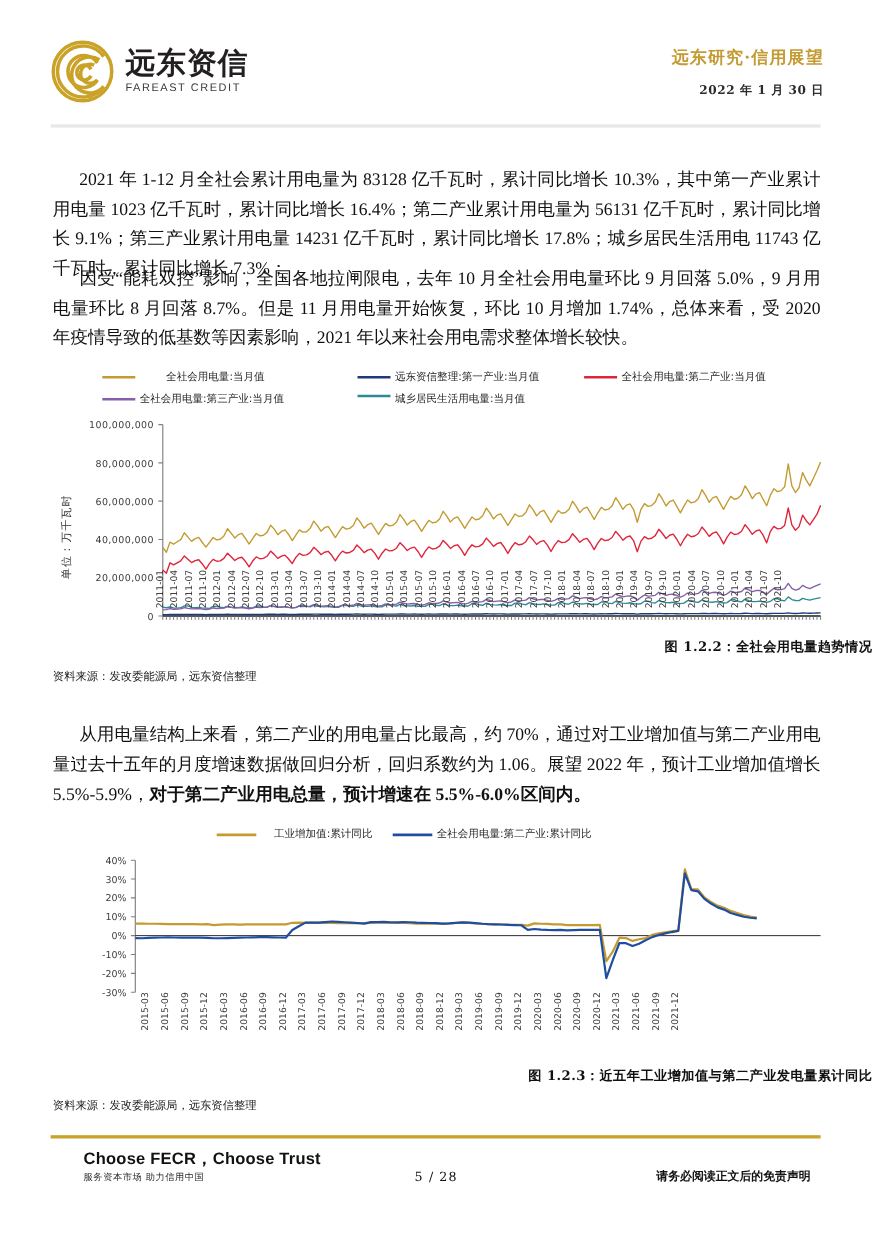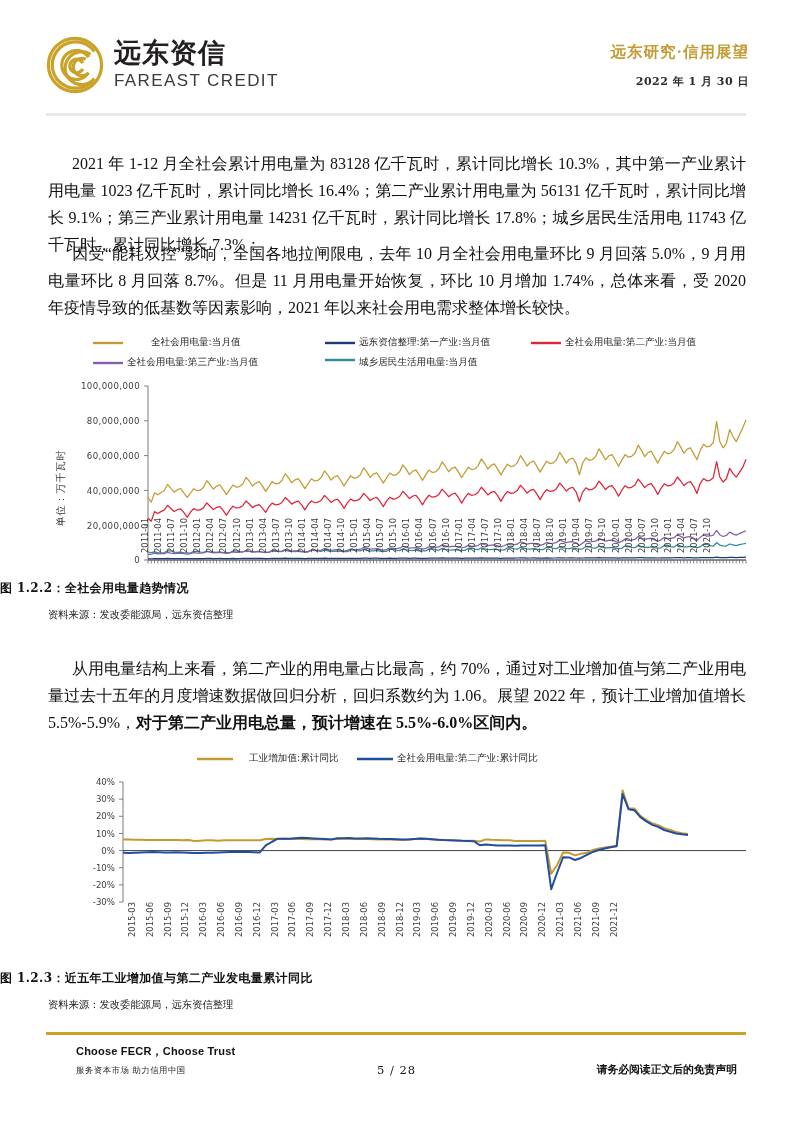--- a/index.html
+++ b/index.html
@@ -25,21 +25,21 @@
     display:flex;align-items:center;gap:10px;
   }
   .logo-mark{width:58px;height:58px;}
   .logo-text{display:flex;flex-direction:column;justify-content:center;}
   .logo-cn{
     font-family:"DejaVu Sans","Liberation Sans",sans-serif;
     font-size:27px;font-weight:bold;letter-spacing:1px;color:#231f20;line-height:1.05;
   }
   .logo-en{
     font-family:"Liberation Sans","DejaVu Sans",sans-serif;
-    font-size:17px;letter-spacing:1.4px;color:#3a3a3a;margin-top:3px;text-align:right;
+    font-size:10px;letter-spacing:1.4px;color:#3a3a3a;margin-top:3px;
   }
   .header-right{
     position:absolute;right:44px;top:42px;text-align:right;
   }
   .hr-title{
     font-family:"DejaVu Serif","Liberation Serif",serif;
     font-size:15.5px;font-weight:bold;color:#c49a32;letter-spacing:1px;
   }
   .hr-date{
     font-family:"DejaVu Serif","Liberation Serif",serif;
@@ -61,21 +61,21 @@
   .para .ind{display:inline-block;width:24px;}
   .bold{font-weight:bold;}
 
   #p1{top:150px;}
   #p2{top:240px;}
   #p3{top:655px;}
 
   
   .figure{position:absolute;left:0;width:793px;}
   .fig-caption{
-    text-align:left;
+    text-align:right;
     font-family:"DejaVu Serif","Liberation Serif",serif;
     font-size:12px;font-weight:bold;color:#111;letter-spacing:.4px;
   }
   .fig-source{
     position:absolute;left:48px;
     font-family:"DejaVu Serif","Liberation Serif",serif;
     font-size:10.3px;color:#222;
   }
 
   .chartbox{position:relative;}
@@ -91,21 +91,21 @@
   }
 
   
   .footer{position:absolute;left:0;top:1032px;width:793px;height:70px;}
   .footer-rule{
     position:absolute;left:46px;top:0;width:700px;height:3px;background:#c9a227;
   }
   .f-slogan{
     position:absolute;left:76px;top:12px;
     font-family:"Liberation Sans","DejaVu Sans",sans-serif;
-    font-size:11px;font-weight:bold;color:#111;letter-spacing:.2px;
+    font-size:15px;font-weight:bold;color:#111;letter-spacing:.2px;
   }
   .f-sub{
     position:absolute;left:76px;top:33px;
     font-family:"DejaVu Serif","Liberation Serif",serif;
     font-size:8.4px;font-weight:normal;color:#2a2a2a;letter-spacing:.5px;
   }
   .f-page{
     position:absolute;left:0;top:31px;width:793px;text-align:center;
     font-family:"DejaVu Serif","Liberation Serif",serif;
     font-size:11.5px;color:#111;letter-spacing:1px;

